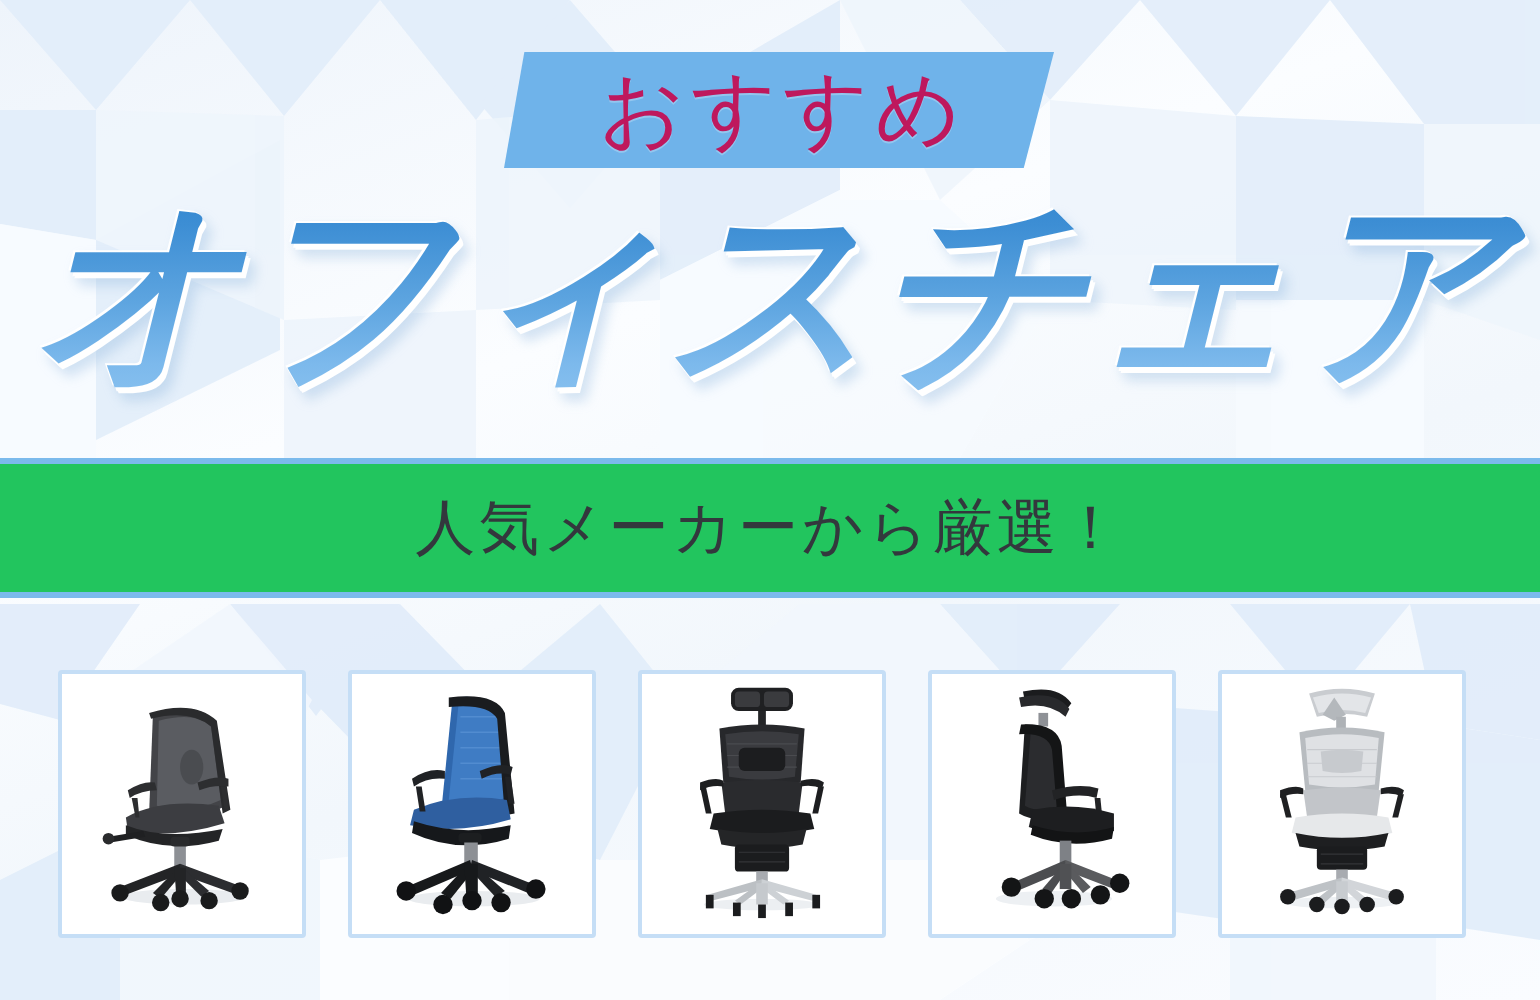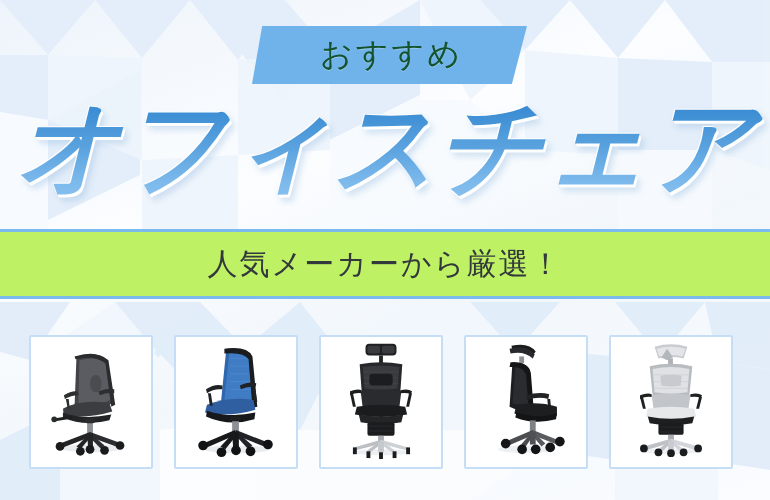--- a/index.html
+++ b/index.html
@@ -58,22 +58,22 @@
     inset: 0;
     background: #6fb3ea;
     clip-path: polygon(3.7% 0%, 100% 0%, 94.5% 100%, 0% 100%);
   }
   #ribbon .label {
     position: absolute;
     inset: 0;
     display: flex;
     align-items: center;
     justify-content: center;
-    color: #14532d;
-    font-size: 32px;
+    color: #be185d;
+    font-size: 42px;
     font-weight: 500;
     letter-spacing: 3px;
     padding-left: 4px;
     box-sizing: border-box;
     text-shadow: 0 1px 0 rgba(255,255,255,0.25);
   }
 
   
   #main-title {
     position: absolute;
@@ -101,21 +101,21 @@
     font-style: italic;
   }
 
   
   #subtitle-band {
     position: absolute;
     left: 0;
     top: 229px;
     width: 770px;
     height: 70px;
-    background: #bef264;
+    background: #22c55e;
     border-top: 3px solid #7bbaec;
     border-bottom: 3px solid #7bbaec;
     box-sizing: border-box;
     display: flex;
     align-items: center;
     justify-content: center;
   }
   #subtitle-text {
     color: #33383d;
     font-size: 30px;

